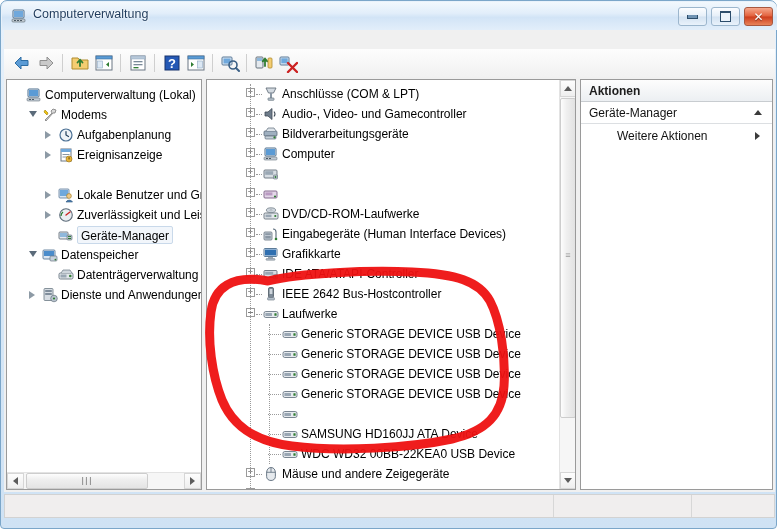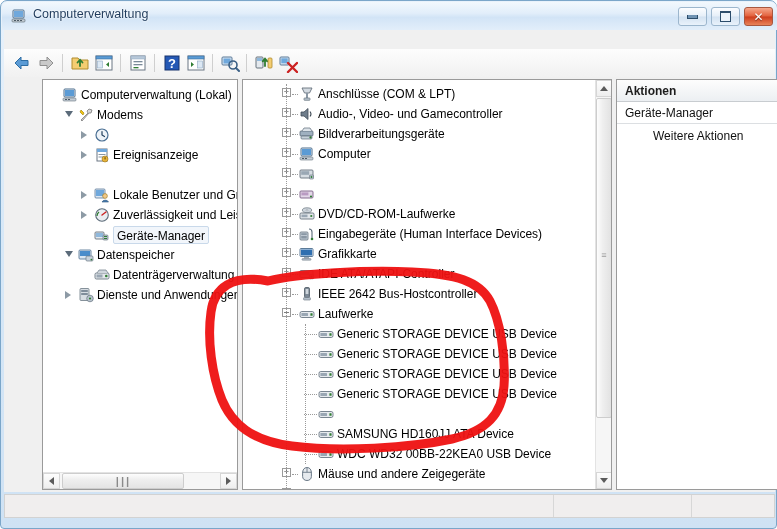--- a/index.html
+++ b/index.html
@@ -83,21 +83,20 @@
   #body{
     position:absolute;left:3px;top:76px;width:771px;height:415px;
     background:#f0f0f0;
   }
   .pane{
     position:absolute;top:2px;
     background:#ffffff;
     border:1px solid #9a9a9a;
     box-sizing:border-box;
     overflow:hidden;
-    margin-left:36px;
   }
   #pane-left{left:2px;width:196px;height:411px;}
   #pane-mid{left:202px;width:370px;height:411px;}
   #pane-right{left:576px;width:193px;height:411px;border:1px solid #9a9a9a;background:#fff;}
 
   
   .tree{position:absolute;left:0;top:0;width:100%;height:100%;}
   .row{
     position:absolute;left:0;height:20px;line-height:20px;
     white-space:nowrap;font-size:12px;color:#000;
@@ -324,20 +323,21 @@
                 <path d="M3 3 L6 6 L5 8 L2 5 Z" fill="#f1c40f" stroke="#a88a0d" stroke-width=".7"></path>
               </svg></span>
             <span class="lbl" style="left:54px">Modems</span>
           </div>
           <div class="row" style="top:45px;width:192px">
             <i class="tri tri-collapsed" style="left:38px"></i>
             <span class="ico" style="left:51px"><svg viewBox="0 0 16 16" width="16" height="16">
                 <circle cx="8" cy="8" r="6" fill="#eef3f8" stroke="#4a6f93" stroke-width="1.2"></circle>
                 <path d="M8 4.5 V8 L10.5 9.5" fill="none" stroke="#23415e" stroke-width="1.2" stroke-linecap="round"></path>
               </svg></span>
+            <span class="lbl" style="left:70px">Aufgabenplanung</span>
           </div>
           <div class="row" style="top:65px;width:192px">
             <i class="tri tri-collapsed" style="left:38px"></i>
             <span class="ico" style="left:51px"><svg viewBox="0 0 16 16" width="16" height="16">
                 <rect x="3" y="2" width="10" height="12" fill="#ffffff" stroke="#6a7683"></rect>
                 <rect x="3" y="2" width="10" height="3" fill="#6fa8dc"></rect>
                 <rect x="4.5" y="7" width="7" height="1" fill="#8a97a4"></rect>
                 <rect x="4.5" y="9.5" width="7" height="1" fill="#8a97a4"></rect>
                 <circle cx="11" cy="12" r="3" fill="#e8b33a" stroke="#9a7313" stroke-width=".6"></circle>
                 <rect x="10.6" y="10.2" width=".9" height="2.2" fill="#4a3a06"></rect>
@@ -402,21 +402,21 @@
                 <circle cx="12" cy="11.5" r="1.1" fill="#2f7d32"></circle>
               </svg></span>
             <span class="lbl" style="left:54px">Dienste und Anwendungen</span>
           </div>
         </div>
       <div class="hsb">
         <div class="hsb-btn" style="left:0">
           <i class="sb-arrow left"></i>
         </div>
         <div class="hsb-thumb" style="left:19px;width:122px">
-          <span style="font-size:15px;color:#8a8a8a;letter-spacing:1px">III</span>
+          <span style="font-size:10px;color:#8a8a8a;letter-spacing:1px">III</span>
         </div>
         <div class="hsb-btn" style="right:0">
           <i class="sb-arrow right"></i>
         </div>
       </div>
     </div>
 
     <div class="pane" id="pane-mid">
       <div class="tree" id="device-tree">
           <div class="row" style="top:4px;width:350px">

